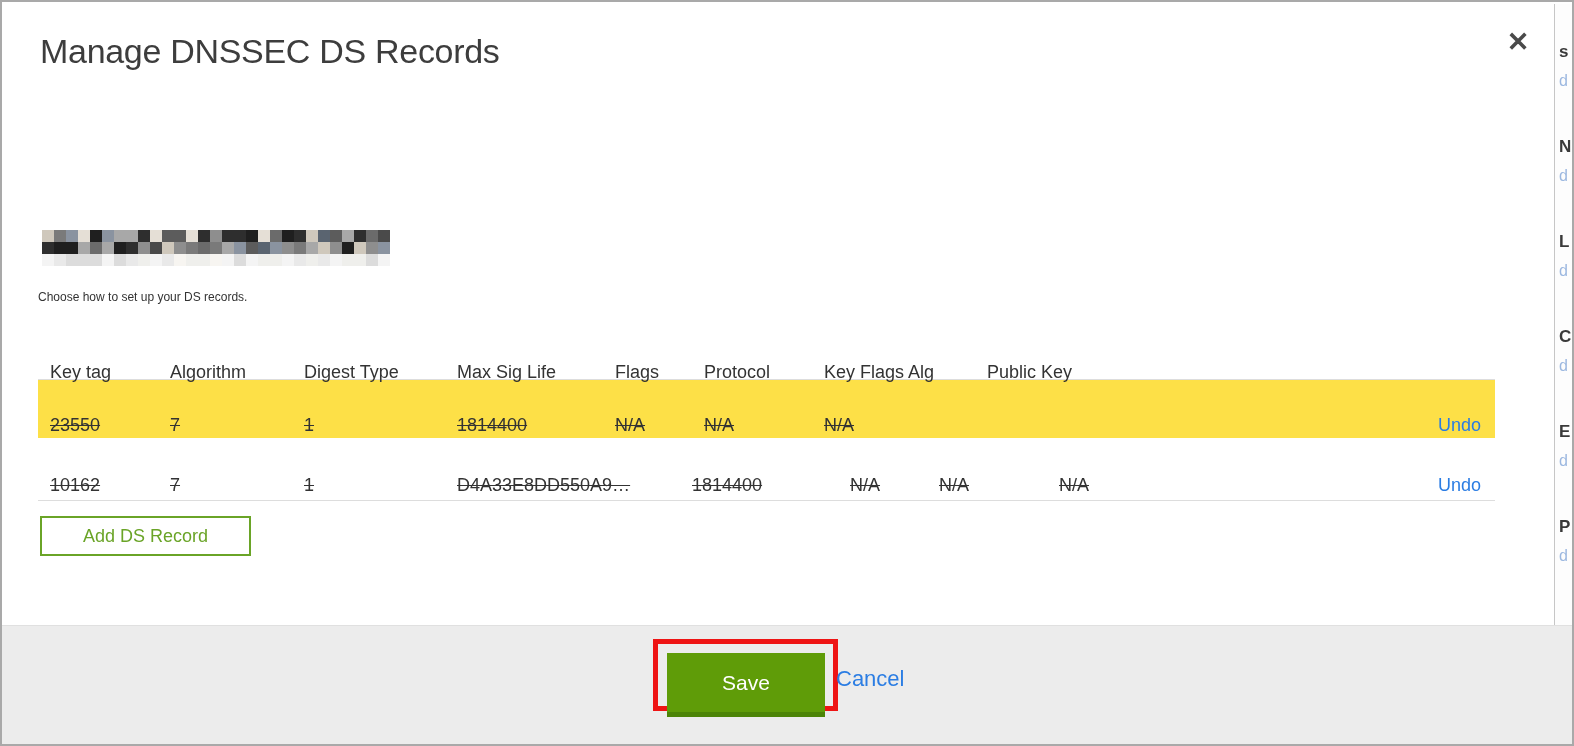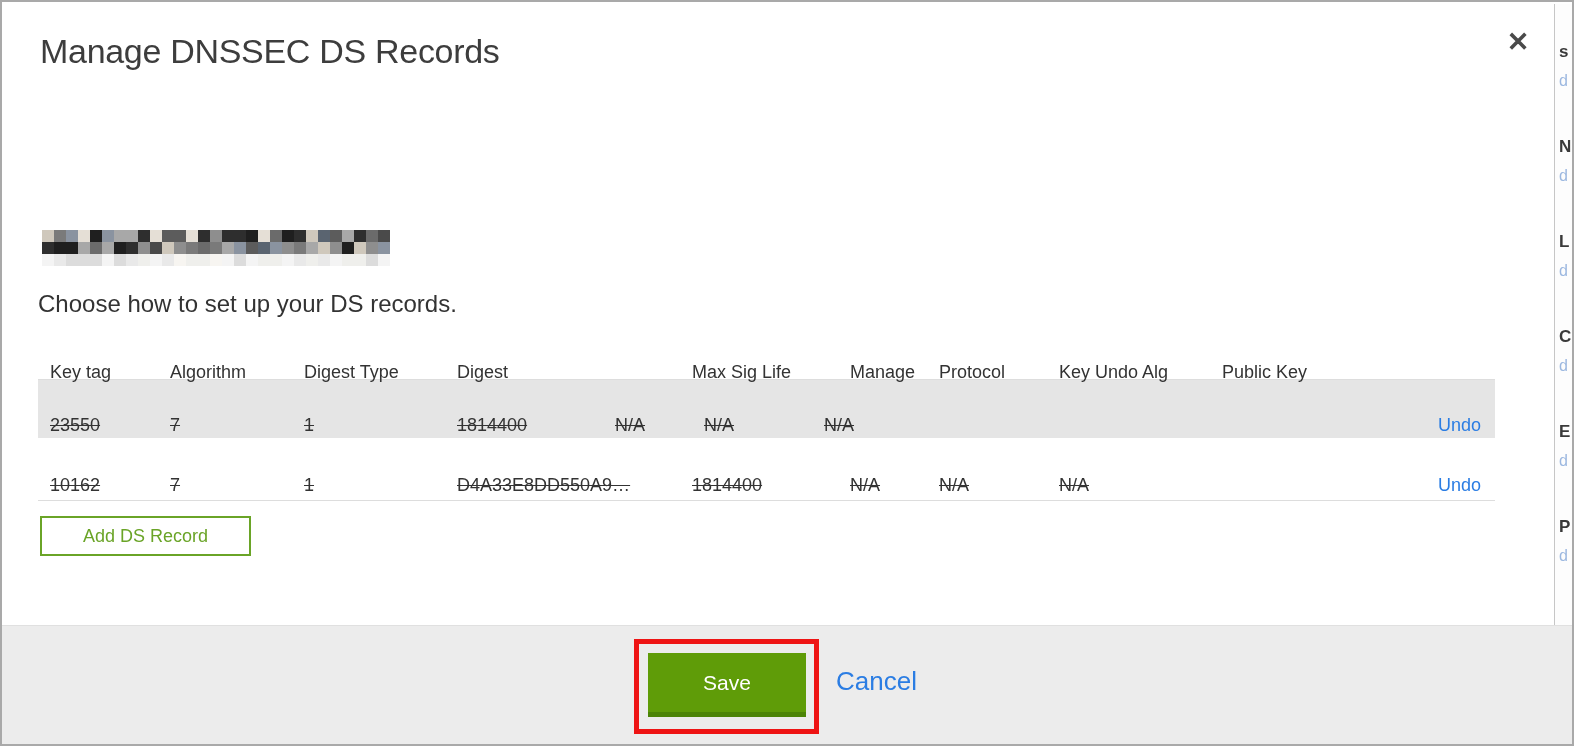--- a/index.html
+++ b/index.html
@@ -23,60 +23,60 @@
   }
 
   .redacted-domain {
     position:absolute; left:40px; top:228px; width:348px; height:36px;
     display:grid; grid-template-columns:repeat(29,12px); grid-template-rows:repeat(3,12px);
   }
   .redacted-domain .px { width:12px; height:12px; }
 
   .subtitle {
     position:absolute; left:36px; top:288px;
-    font-size:24px; color:#333333;
+    font-size:12px; color:#333333;
   }
 
   .ds-table { position:absolute; left:36px; top:331px; width:1457px; font-size:18px; color:#333; }
   .t-row { display:flex; align-items:center; }
   .t-head { height:47px; border-bottom:1px solid #dddddd; }
   .t-head .cell { color:#333; }
-  .t-r0 { height:58px; background:#e5e5e5;justify-content:center; }
+  .t-r0 { height:58px; background:#fde047;justify-content:center; }
   .t-r1 { height:63px; background:#ffffff; border-bottom:1px solid #dddddd; }
   .cell { padding-left:12px; overflow:hidden; white-space:nowrap;margin-top:32px; }
   .c0{width:120px;} .c1{width:134px;} .c2{width:153px;} .c3{width:235px;}
   .c4{width:158px;} .c5{width:89px;} .c6{width:120px;} .c7{width:163px;}
   .c8{width:163px;} .c9{flex:1; text-align:right; padding-right:14px;}
   .struck { text-decoration:line-through; }
   .undo-link { color:#2b7de3; text-decoration:none; cursor:pointer; }
 
   .add-ds-btn {
     position:absolute; left:38px; top:514px; width:211px; height:40px;
     background:#ffffff; border:2px solid #6aa427; color:#6aa427;
     font-size:18px; font-family:"Liberation Sans",sans-serif; cursor:pointer;
   }
 
   .footer-bar {
     position:absolute; left:0; top:623px; width:1570px; height:119px;
     background:#ececec; border-top:1px solid #e0e0e0;
   }
 
   .save-highlight {
-    position:absolute; left:632px; top:13px; width:185px; height:95px;
+    position:absolute; left:651px; top:13px; width:185px; height:72px;
     border:5px solid #ee1414;
   }
   .save-btn {
     position:absolute; left:9px; top:9px; width:158px; height:64px;
     background:#5f9c08; border:none; border-bottom:5px solid #4c8407;
     color:#ffffff; font-size:21px; font-family:"Liberation Sans",sans-serif;
     cursor:pointer;
   }
   .cancel-link {
     position:absolute; left:834px; top:40px;
-    font-size:26px; color:#2b7de3; text-decoration:none; cursor:pointer;
+    font-size:22px; color:#2b7de3; text-decoration:none; cursor:pointer;
   }
 
   .bg-sliver {
     position:absolute; left:1552px; top:2px; width:20px; height:621px;
     background:#fdfdfd; border-left:1px solid #c6c6c6; overflow:hidden;
   }
   .sliver-label { position:absolute; left:4px; font-size:17px; font-weight:700; color:#3a3a3a; }
   .sliver-link  { position:absolute; left:4px; font-size:16px; color:#9cb8e0; }
 </style>
 </head>
@@ -178,25 +178,24 @@
       <div class="px" style="background: rgb(244, 244, 244);"></div>
     </div>
 
   <div class="subtitle">Choose how to set up your DS records.</div>
 
   <div class="ds-table">
     <div class="t-row t-head" id="thead-row">
         <div class="cell c0">Key tag</div>
         <div class="cell c1">Algorithm</div>
         <div class="cell c2">Digest Type</div>
-        <div class="cell c3">Digest</div>
         <div class="cell c4">Max Sig Life</div>
-        <div class="cell c5">Manage</div>
+        <div class="cell c5">Flags</div>
         <div class="cell c6">Protocol</div>
-        <div class="cell c7">Key Undo Alg</div>
+        <div class="cell c7">Key Flags Alg</div>
         <div class="cell c8">Public Key</div>
       </div>
     <div id="tbody-rows">
         <div class="t-row t-r0">
           <div class="cell c0 struck">23550</div>
           <div class="cell c1 struck">7</div>
           <div class="cell c2 struck">1</div>
           <div class="cell c4 struck">1814400</div>
           <div class="cell c5 struck">N/A</div>
           <div class="cell c6 struck">N/A</div>

